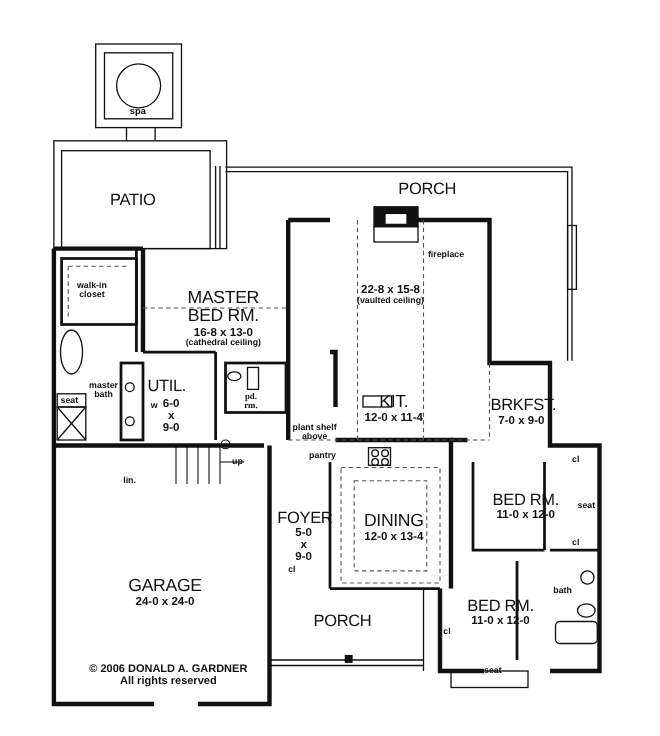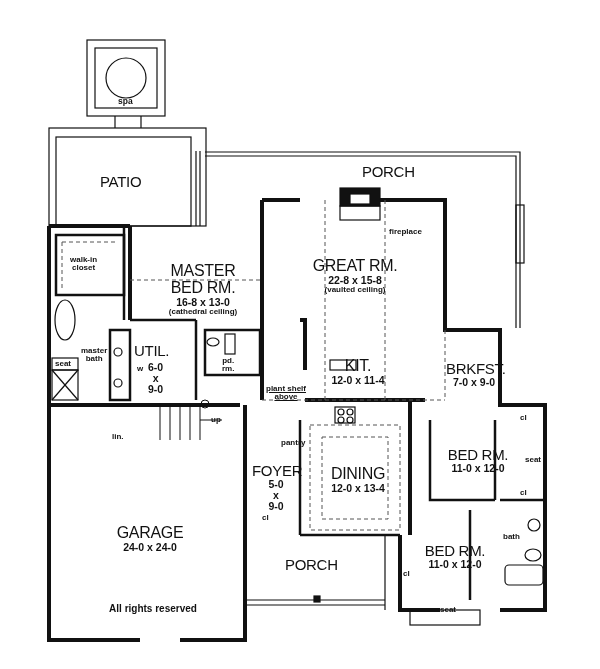--- a/index.html
+++ b/index.html
@@ -137,62 +137,61 @@
 </div>
 
 <div class="lbl" style="left:148px;top:263px;width:110px;">
   <div class="room-name big">MASTER</div>
   <div class="room-name big">BED RM.</div>
   <div class="dim">16-8 x 13-0</div>
   <div class="small">(cathedral ceiling)</div>
 </div>
 
 <div class="lbl" style="left:300px;top:258px;width:110px;">
-  <div class="room-name big">GREAT RM.</div>
   <div class="dim">22-8 x 15-8</div>
   <div class="small">(vaulted ceiling)</div>
 </div>
 <div class="lbl small" style="left:389px;top:228px;text-align:center;">fireplace</div>
 
 <div class="lbl small" style="left:81px;top:347px;">
   <div>master</div>
   <div>bath</div>
 </div>
 <div class="lbl small" style="left:55px;top:360px;">seat</div>
 
 <div class="lbl room-name" style="left:134px;top:343px;text-align:center;">UTIL.</div>
 <div class="lbl small" style="left:137px;top:365px;">w</div>
 <div class="lbl dim" style="left:148px;top:362px;">
   <div>6-0</div>
   <div>x</div>
   <div>9-0</div>
 </div>
 
-<div class="lbl small" style="left:222px;top:357px;">
+<div class="lbl small" style="left:222px;top:357px;font-family:Liberation Serif, serif;">
   <div>pd.</div>
   <div>rm.</div>
 </div>
 
 <div class="lbl" style="left:318px;top:358px;width:80px;text-align:center;">
   <div class="room-name big">KIT.</div>
   <div class="dim">12-0 x 11-4</div>
 </div>
-<div class="lbl small" style="left:266px;top:385px;text-decoration:underline;">
+<div class="lbl small" style="left:266px;top:385px;">
   <div>plant shelf</div>
   <div>above</div>
 </div>
 
 <div class="lbl" style="left:446px;top:361px;width:56px;">
   <div class="room-name">BRKFST.</div>
   <div class="dim">7-0 x 9-0</div>
 </div>
 
 <div class="lbl small" style="left:112px;top:417px;margin-top:16px;">lin.</div>
 <div class="lbl small" style="left:211px;top:416px;">up</div>
-<div class="lbl small" style="left:249px;top:439px;padding-left:32px;">pantry</div>
+<div class="lbl small" style="left:249px;top:410px;padding-left:32px;">pantry</div>
 
 <div class="lbl" style="left:252px;top:463px;width:48px;">
   <div class="room-name">FOYER</div>
   <div class="dim">5-0</div>
   <div class="dim">x</div>
   <div class="dim">9-0</div>
 </div>
 <div class="lbl small" style="left:262px;top:514px;">cl</div>
 
 <div class="lbl" style="left:318px;top:466px;width:80px;">
@@ -217,14 +216,15 @@
 <div class="lbl small" style="left:440px;top:606px;">seat</div>
 
 <div class="lbl" style="left:95px;top:525px;width:110px;">
   <div class="room-name big">GARAGE</div>
   <div class="dim">24-0 x 24-0</div>
 </div>
 
 <div class="lbl room-name" style="left:285px;top:557px;">PORCH</div>
 
 <div class="lbl copy" style="left:68px;top:604px;width:170px;">
+  <div>© 2006 DONALD A. GARDNER</div>
   <div>All rights reserved</div>
 </div>
 
 </body></html>

